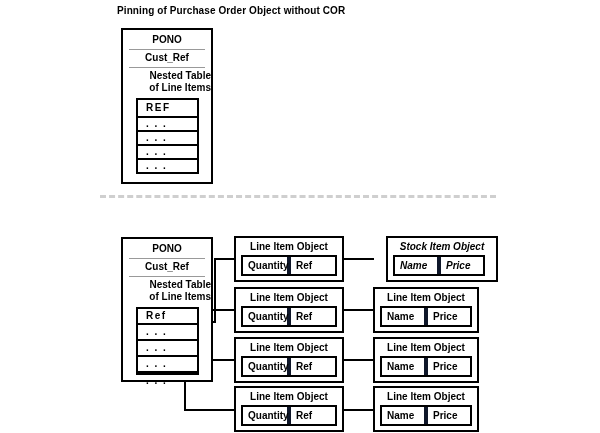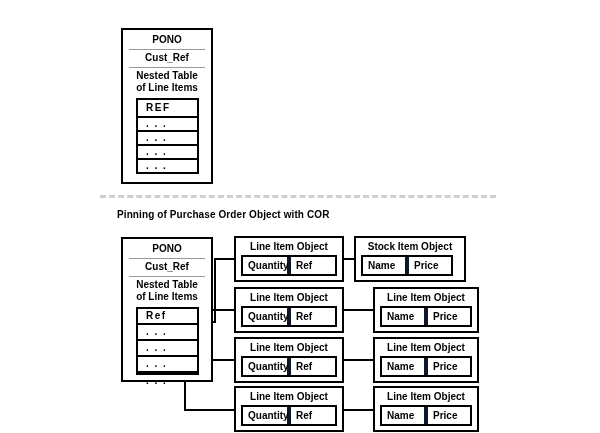--- a/index.html
+++ b/index.html
@@ -57,21 +57,21 @@
     position: absolute;
     height: 1px;
     background: #999999;
   }
 
   
   .nt-label {
     position: absolute;
     left: 0;
     width: 100%;
-    text-align: center;
+    text-align: right;
     font-size: 10px;
     font-weight: bold;
     line-height: 12px;
     white-space: nowrap;
   }
 
   .nt-table {
     position: absolute;
     border: 2px solid #000;
     background: #fff;
@@ -131,20 +131,21 @@
     position: absolute;
     border-top: 3px dashed #cfcfcf;
     height: 0;
   }
 </style>
 </head>
 <body>
 
 <div class="canvas">
 
+  <div class="caption" style="left:117px; top:5px;">Pinning of Purchase Order Object without COR</div>
 
   <div class="obj-box" style="left:121px; top:28px; width:92px; height:156px;">
 
     <div class="obj-title" style="top:4px;">PONO</div>
     <div class="hr-gray" style="left:6px; top:19px; width:76px;"></div>
 
     <div class="obj-title" style="top:22px;">Cust_Ref</div>
     <div class="hr-gray" style="left:6px; top:37px; width:76px;"></div>
 
     <div class="nt-label" style="top:40px;">Nested Table</div>
@@ -164,21 +165,20 @@
         <span>. . .</span>
       </div>
       <div class="nt-row last" style="top:60px; height:12px;">
         <span>. . .</span>
       </div>
     </div>
   </div>
 
   <div class="dash-sep" style="left:100px; top:195px; width:396px;"></div>
 
-  <div class="caption" style="left:117px; top:209px;">Pinning of Purchase Order Object with COR</div>
 
   <div class="ln h" style="left:180px; top:321px; width:36px;"></div>
   <div class="ln v" style="left:214px; top:258px; height:65px;"></div>
   <div class="ln h" style="left:214px; top:258px; width:20px;"></div>
 
   <div class="ln h" style="left:180px; top:337px; width:26px;"></div>
   <div class="ln v" style="left:204px; top:309px; height:30px;"></div>
   <div class="ln h" style="left:204px; top:309px; width:30px;"></div>
 
   <div class="ln h" style="left:180px; top:353px; width:15px;"></div>
@@ -249,21 +249,21 @@
   </div>
 
   <div class="obj-box" style="left:234px; top:386px; width:110px; height:46px;">
     <div class="obj-title" style="top:3px;">Line Item Object</div>
     <div class="fields" style="left:5px; top:17px; width:96px; height:21px;">
       <div class="field left" style="width:48px;">Quantity</div>
       <div class="field" style="width:44px;">Ref</div>
     </div>
   </div>
 
-  <div class="obj-box" style="left:354px; top:236px; width:112px; height:46px;">
+  <div class="obj-box" style="left:386px; top:236px; width:112px; height:46px;font-style:italic;">
     <div class="obj-title" style="top:3px;">Stock Item Object</div>
     <div class="fields" style="left:5px; top:17px; width:92px; height:21px;">
       <div class="field left" style="width:46px;">Name</div>
       <div class="field" style="width:42px;">Price</div>
     </div>
   </div>
 
   <div class="obj-box" style="left:373px; top:287px; width:106px; height:46px;">
     <div class="obj-title" style="top:3px;">Line Item Object</div>
     <div class="fields" style="left:5px; top:17px; width:92px; height:21px;">

